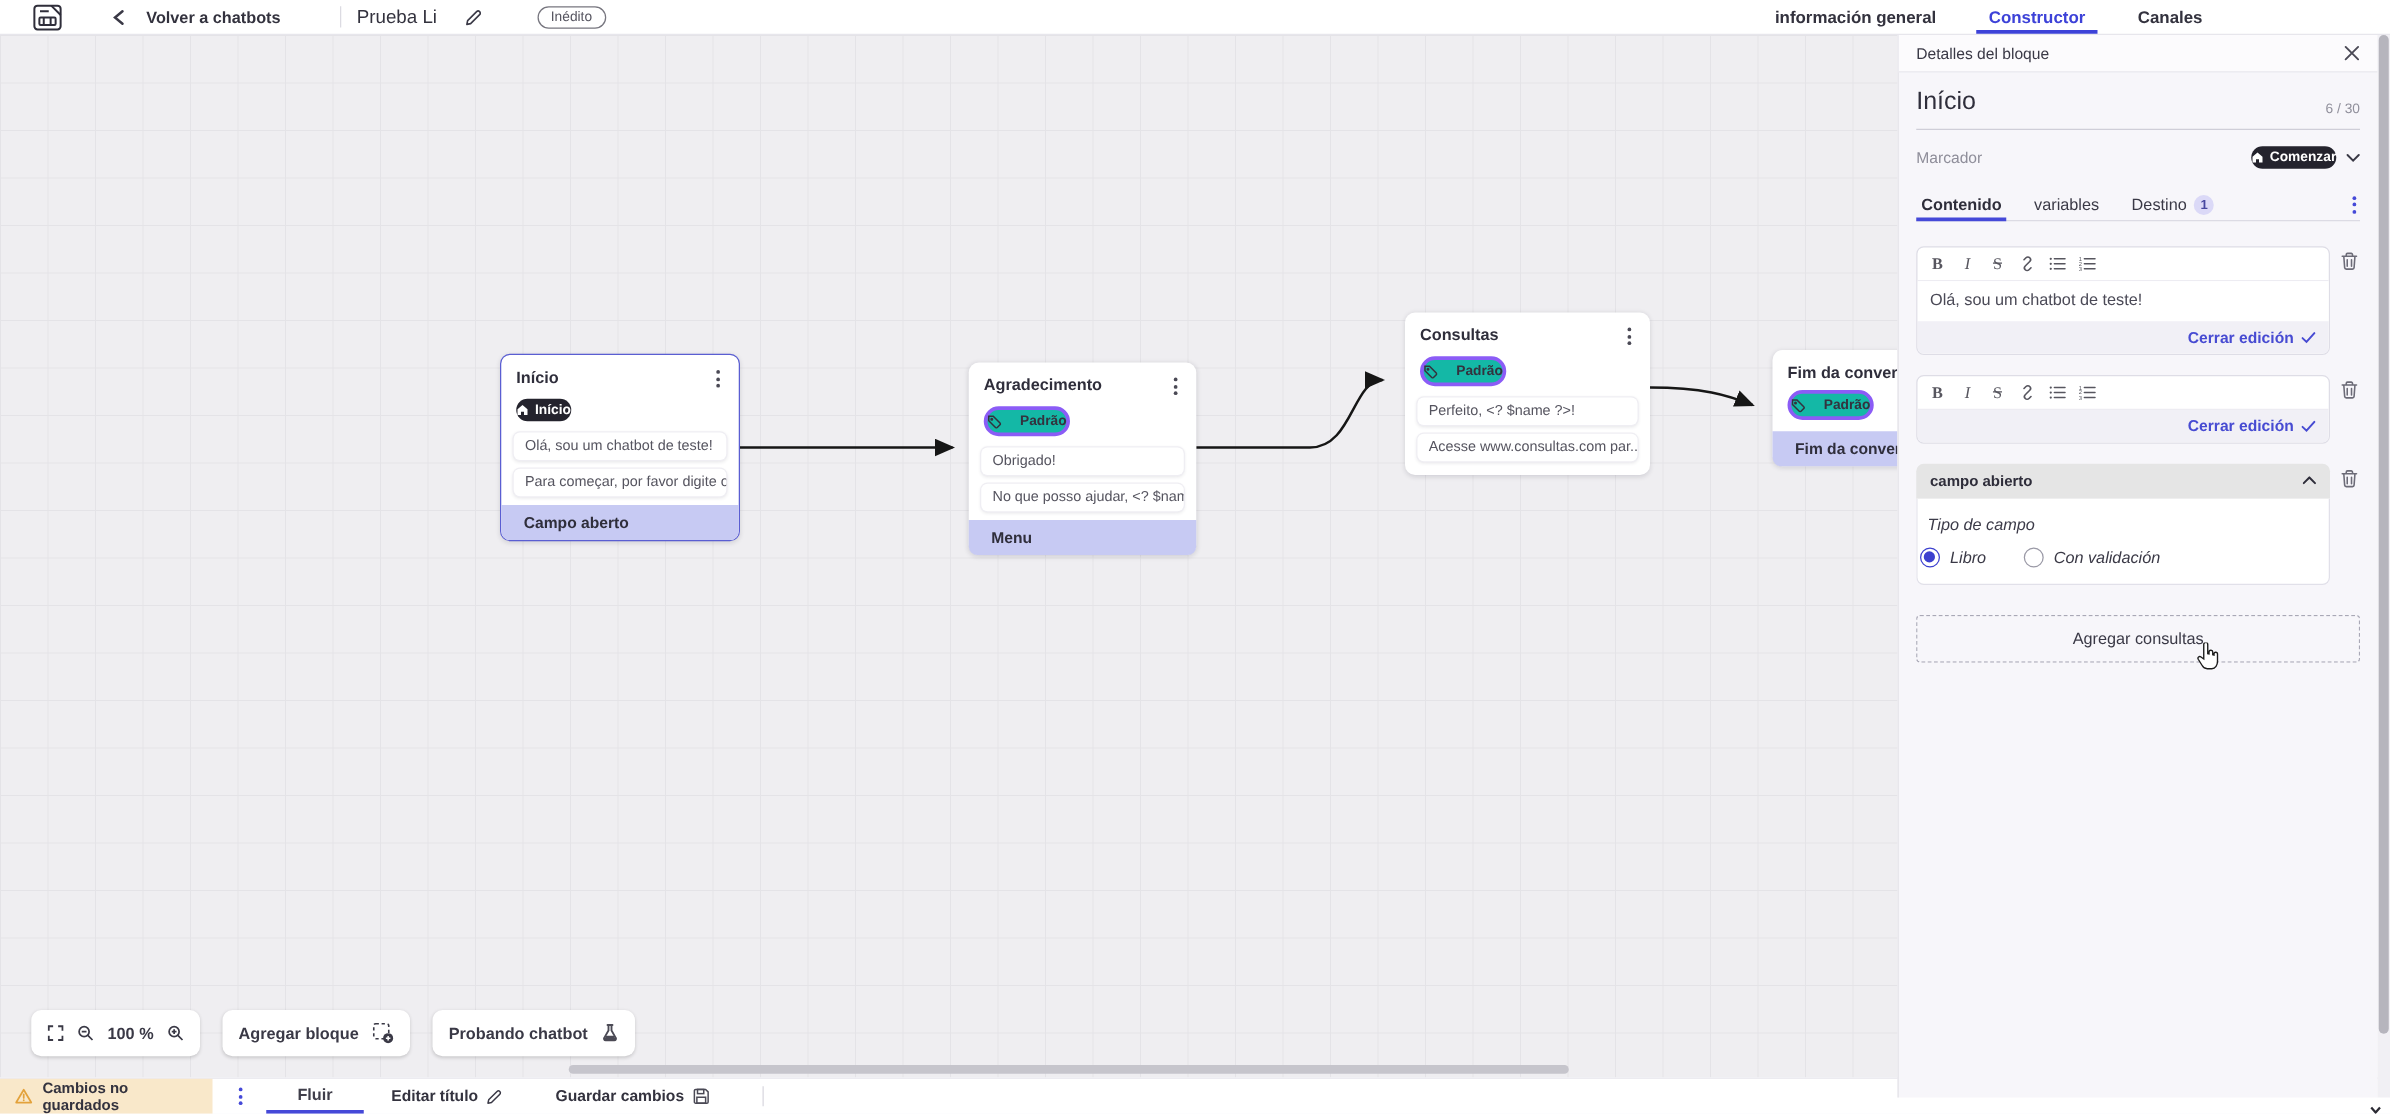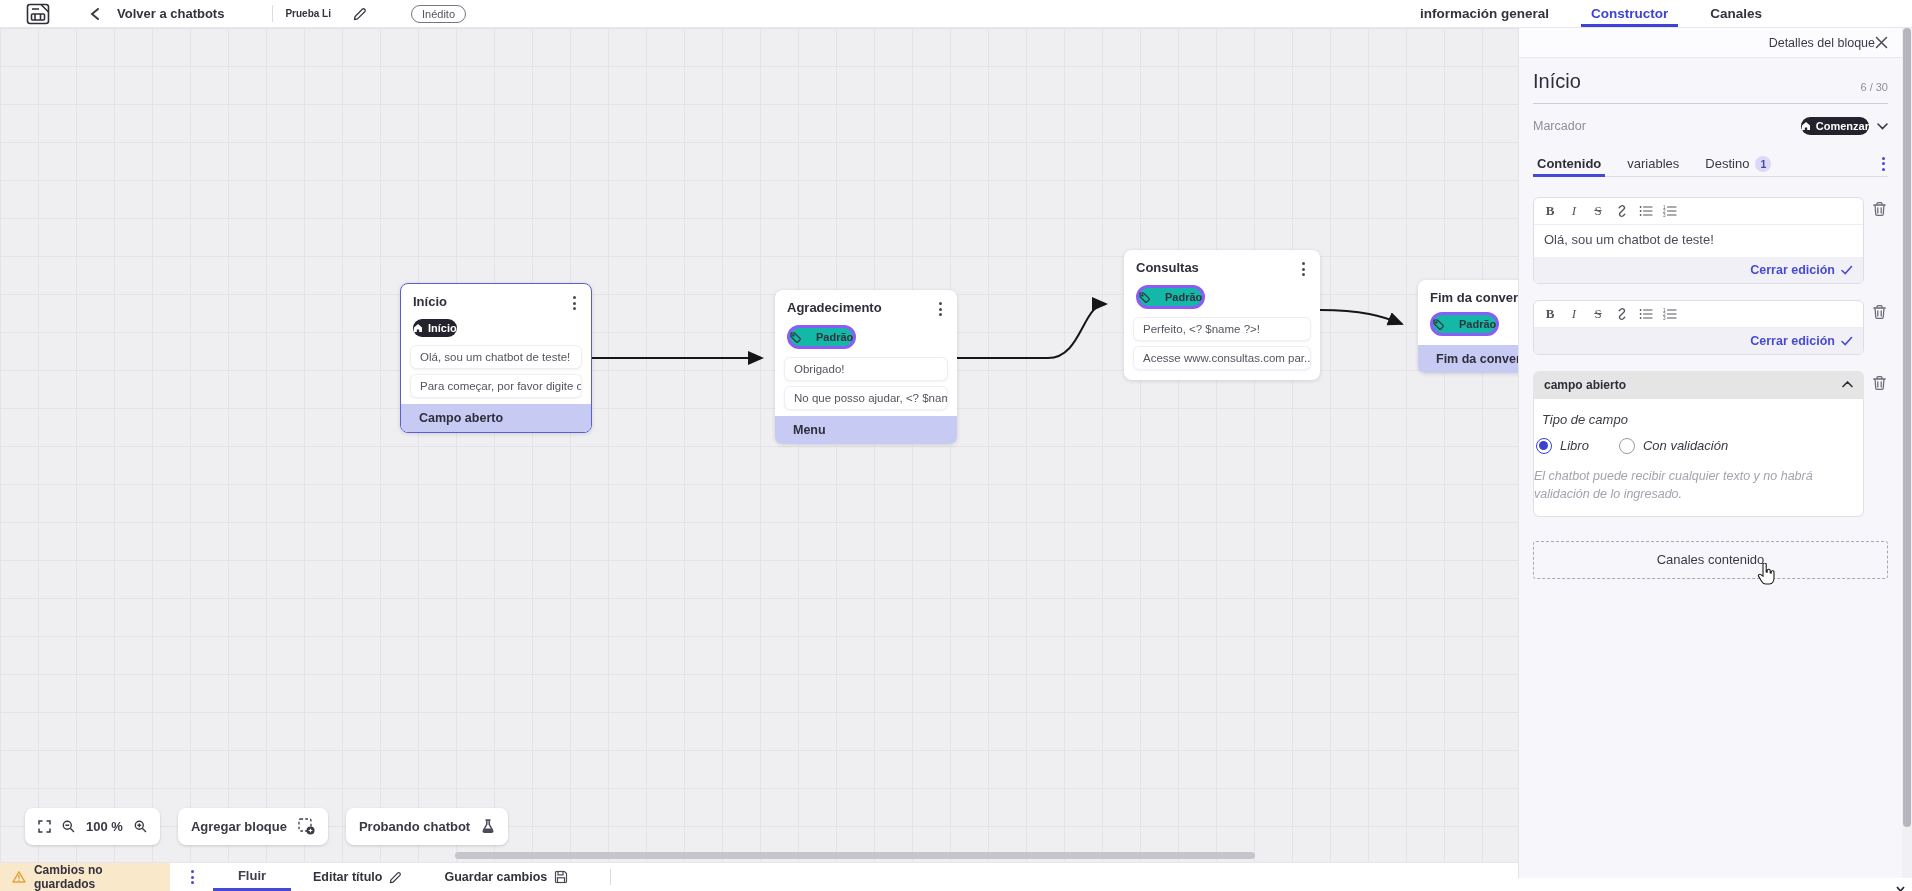--- a/index.html
+++ b/index.html
@@ -6,21 +6,21 @@
   html,body { width:1912px; height:891px; overflow:hidden; }
   body { font-family:"Liberation Sans", sans-serif; background:#fff; position:relative; color:#33323e; }
 
   
   .topbar { position:absolute; left:0; top:0; width:1912px; height:28px; background:#fff;
             border-bottom:1px solid #e7e6ec; display:flex; align-items:center; z-index:20; }
   .logo { margin-left:26px; display:flex; }
   .back-btn { margin-left:40px; display:flex; align-items:center; cursor:pointer; }
   .back-label { margin-left:16px; font-size:13px; font-weight:700; color:#33323e; }
   .top-divider { width:1px; height:17px; background:#dcdbe2; margin-left:48px; }
-  .bot-title { margin-left:12px; font-size:10px; font-weight:700; color:#33323e; }
+  .bot-title { margin-left:12px; font-size:15px; font-weight:400; color:#33323e; }
   .pencil-btn { margin-left:22px; display:flex; cursor:pointer; }
   .status-pill { margin-left:44px; font-size:11px; color:#55545f; border:1px solid #77767f;
                  border-radius:10px; padding:2px 10px; background:#fff; }
   .top-tabs { margin-left:auto; margin-right:150px; display:flex; gap:42px; height:100%; align-items:center; }
   .top-tab { font-size:13.5px; color:#33323e; font-weight:600; position:relative; height:100%;
              display:flex; align-items:center; cursor:pointer; }
   .top-tab.active { color:#3d42d8; }
   .top-tab.active::after { content:""; position:absolute; left:-10px; right:-10px; bottom:0; height:3px; background:#3d42d8; }
 
   
@@ -57,21 +57,21 @@
                font-size:13px; font-weight:700; color:#3a3946; cursor:pointer; }
   .ctrl-card .icon-btn { display:flex; cursor:pointer; }
 
   .hscroll { position:absolute; left:455px; top:824px; width:800px; height:7px;
              background:#c6c5cc; border-radius:4px; cursor:pointer; }
 
   
   .panel { position:absolute; left:1518px; top:28px; width:384px; height:850px;
            background:#f7f6fa; border-left:1px solid #e3e2e8; z-index:10; }
   .panel-titlebar { height:30px; background:#fcfbfd; border-bottom:1px solid #e8e7ed;
-                    display:flex; align-items:center; justify-content:flex-end; padding:0 14px; }
+                    display:flex; align-items:center; justify-content:space-between; padding:0 14px; }
   .panel-titlebar span { font-size:12.5px; color:#3a3946; }
   .close-x { display:flex; cursor:pointer; }
   .panel-body { padding:12px 14px 0 14px; }
   .name-row { display:flex; justify-content:space-between; align-items:flex-end;
               border-bottom:1px solid #cfced8; padding-bottom:10px; }
   .block-name { font-size:20px; color:#2f2e3b; }
   .char-count { font-size:11px; color:#908f9b; }
   .marker-row { margin-top:13px; display:flex; justify-content:space-between; align-items:center; }
   .marker-label { font-size:12.5px; color:#8f8e9a; }
   .marker-right { display:flex; align-items:center; gap:8px; cursor:pointer; }
@@ -466,33 +466,32 @@
           <div class="radio-group">
             <label class="radio-opt">
               <span class="radio sel"></span>
               <span>Libro</span>
             </label>
             <label class="radio-opt">
               <span class="radio unsel"></span>
               <span>Con validación</span>
             </label>
           </div>
-          <div class="helper-text">El chatbot puede recibir cualquier texto y no habrá validación de lo ingresado.</div>
         </div>
       </div>
       <span class="trash-btn">
         <svg width="15" height="16" viewBox="0 0 13 14" fill="none" stroke="#6c6b77" stroke-width="1.1" stroke-linecap="round">
           <path d="M1.5 3.5 H11.5 M4.3 3.5 V2.4 a0.9 0.9 0 0 1 0.9 -0.9 h2.6 a0.9 0.9 0 0 1 0.9 0.9 V3.5
                    M2.6 3.5 l0.6 8 a1.1 1.1 0 0 0 1.1 1 h4.4 a1.1 1.1 0 0 0 1.1 -1 l0.6 -8 M5 6 v4.5 M8 6 v4.5"></path>
         </svg>
       </span>
     </div>
 
     <button class="add-content">
-      <span>Canales contenido</span>
+      <span>Agregar consultas</span>
       <span class="hand-cursor">
         <svg width="20" height="24" viewBox="0 0 20 24">
           <path d="M7 1.5 a1.6 1.6 0 0 1 3.2 0 V9 l1 .2 V7.6 a1.5 1.5 0 0 1 3 .2 v2 l1 .3 V9 a1.4 1.4 0 0 1 2.8 .4 V15 c0 3-1.6 6-4.6 6 h-3.6 c-2 0-3.2-1-4.2-2.8 L2.6 13.4 c-.8-1.4 .8-2.8 2.2-1.8 L7 13.2 Z" fill="#fff" stroke="#1c1c1c" stroke-width="1.1"></path>
         </svg>
       </span>
     </button>
   </div>
 </div>
 
 <div class="vscroll">

